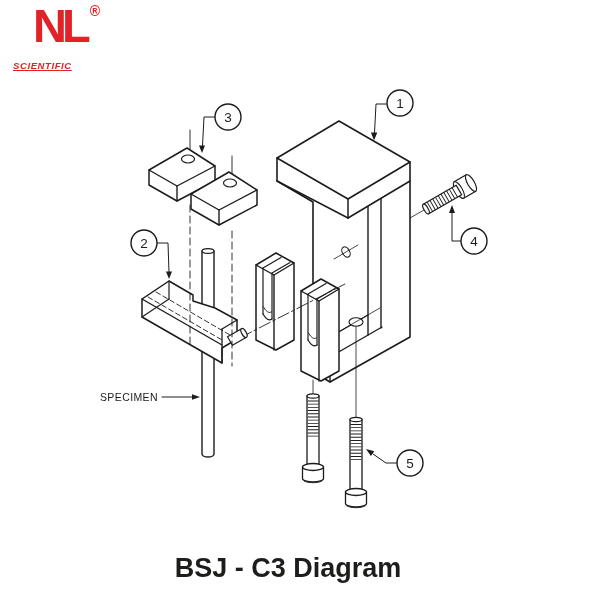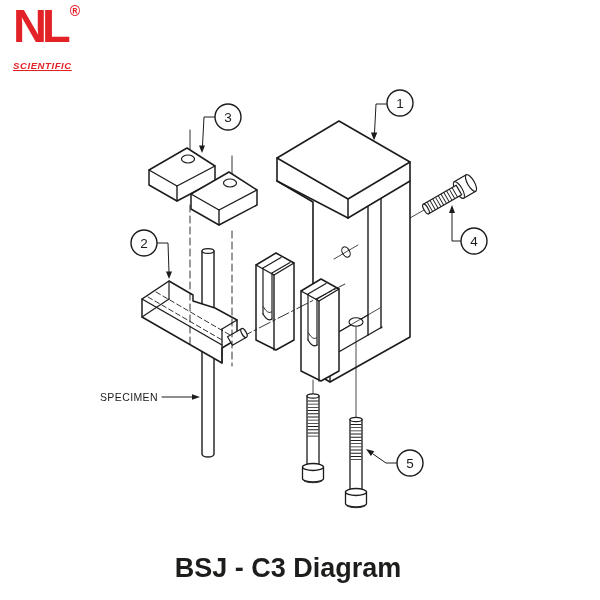--- a/index.html
+++ b/index.html
@@ -27,21 +27,21 @@
   }
   svg{position:absolute;left:0;top:0;}
   svg text{font-family:"Liberation Sans", sans-serif;}
   .callout-num{font-size:13.5px;fill:#1c1c1c;}
   .spec-label{font-size:10.5px;letter-spacing:0.4px;fill:#1c1c1c;}
 </style>
 </head>
 <body>
 
 <div class="logo">
-  <span class="nl" style="color:#e32228;"><span>NL</span><span class="reg">®</span></span>
+  <span class="nl" style="color:#e32228;margin-left:20px;"><span>NL</span><span class="reg">®</span></span>
   <span class="sub" style="color:#e32228;">SCIENTIFIC</span>
 </div>
 
 <svg width="600" height="600" viewBox="0 0 600 600">
   <g stroke="#1c1c1c" fill="none" stroke-linecap="round" stroke-linejoin="round">
 
     <g>
       <path d="M339,121 L410,162 L410,337 L330,382 L313,372 L313,202 L277,181 L277,158 Z" fill="#ffffff" stroke-width="1.6"></path>
       <path d="M277,158 L348,199 L410,162" stroke-width="1.6"></path>
       <path d="M348,199 L348,218" stroke-width="1.5"></path>

